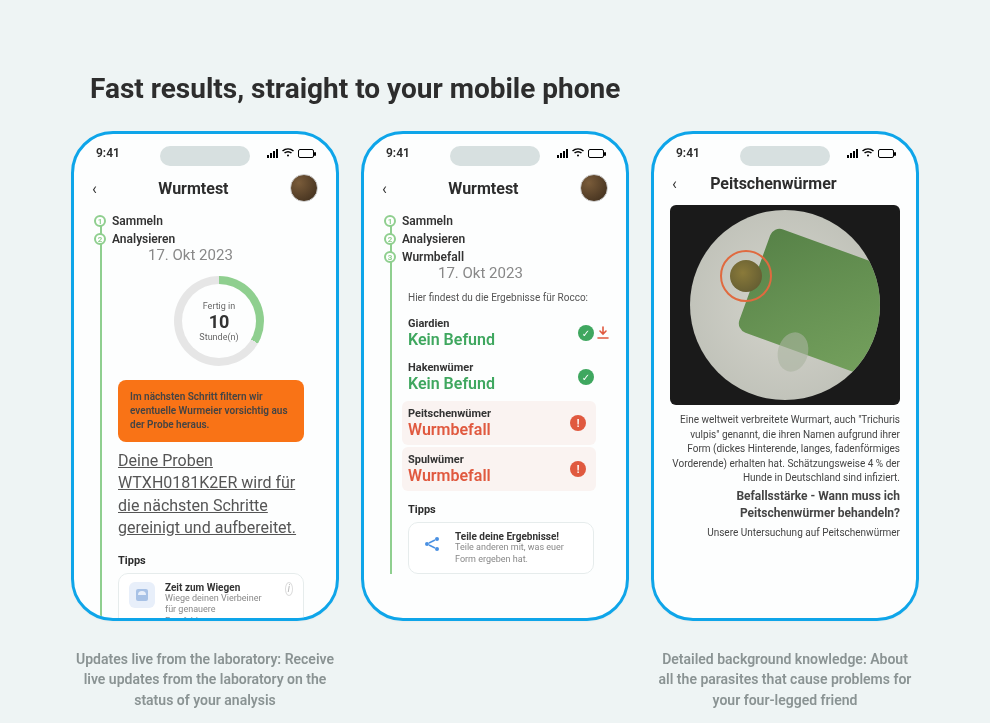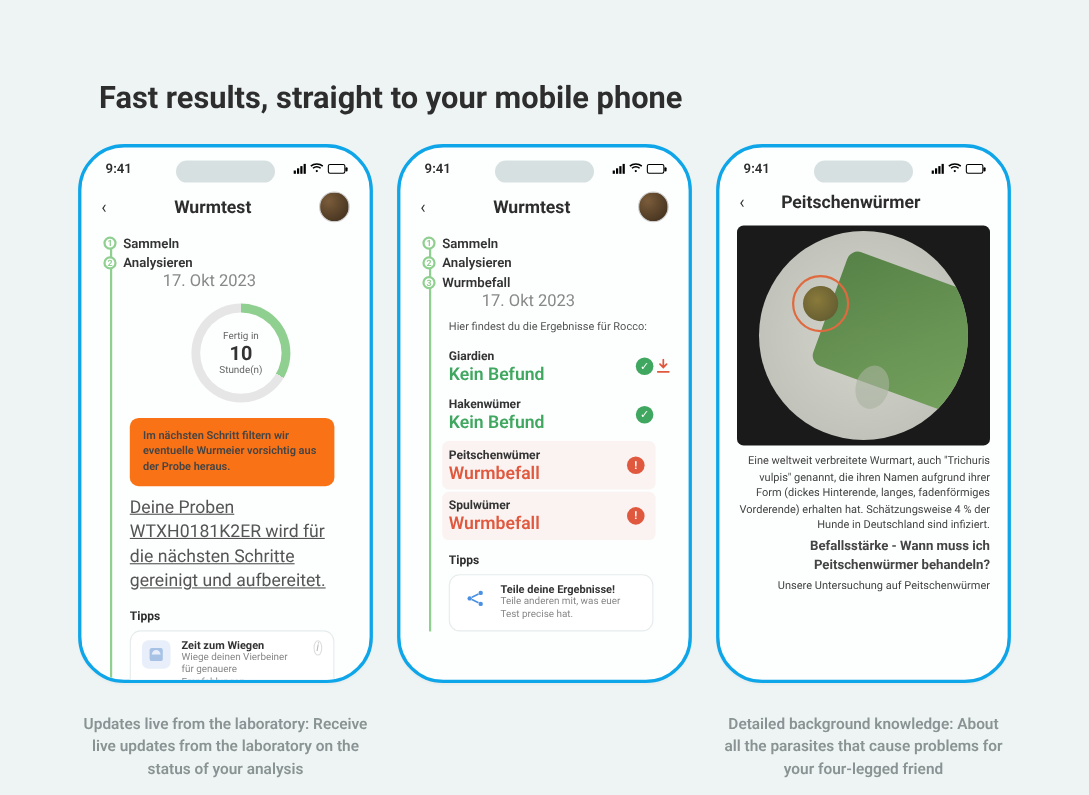--- a/index.html
+++ b/index.html
@@ -367,21 +367,21 @@
             <div class="card-icon" style="color:#4a90e2">
               <svg width="18" height="18" viewBox="0 0 18 18">
                   <circle cx="14" cy="4" r="2" fill="#4a90e2"></circle>
                   <circle cx="4" cy="9" r="2" fill="#4a90e2"></circle>
                   <circle cx="14" cy="14" r="2" fill="#4a90e2"></circle>
                   <path d="M12 5L6 8M6 10l6 3" stroke="#4a90e2" stroke-width="1.5"></path>
                 </svg>
             </div>
             <div class="card-text">
               <div class="t">Teile deine Ergebnisse!</div>
-              <div class="d">Teile anderen mit, was euer Test precise hat.</div>
+              <div class="d">Teile anderen mit, was euer Form ergeben hat.</div>
             </div>
           </div>
         </div>
       </div>
     </div>
   </div>
 
   <div class="col">
     <div class="phone">
       <div class="notch"></div>

